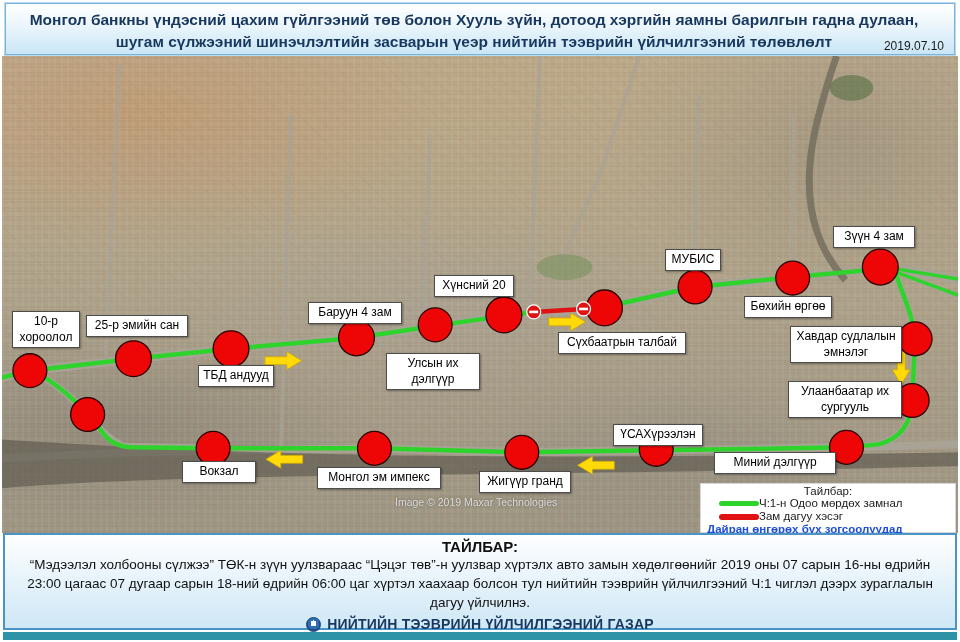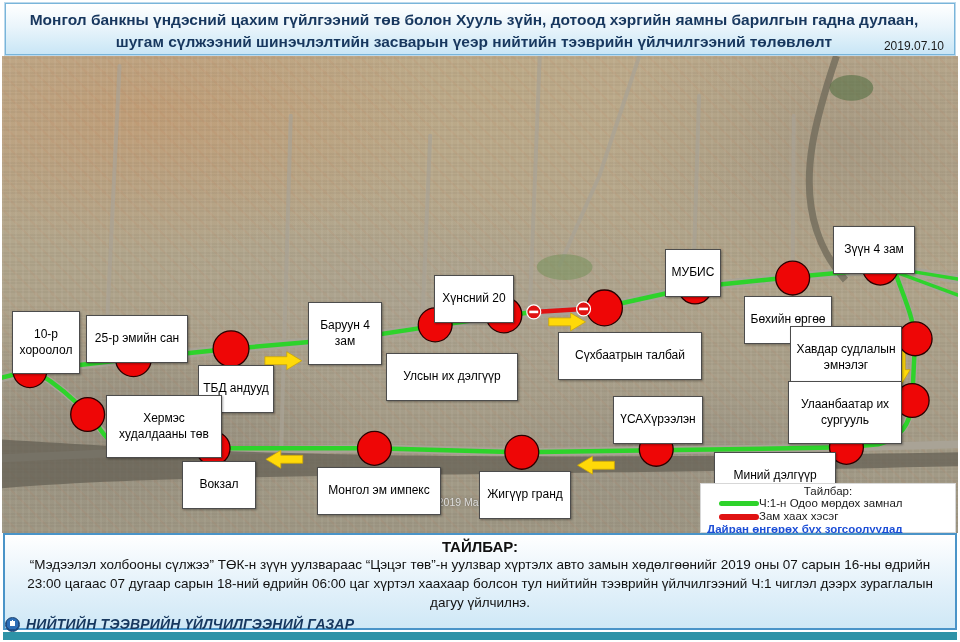--- a/index.html
+++ b/index.html
@@ -39,21 +39,21 @@
       repeating-linear-gradient(90deg, rgba(255,255,255,.09) 0 2px, transparent 2px 7px),
       repeating-linear-gradient(0deg,  rgba(80,70,60,.11) 0 2px, transparent 2px 6px),
       repeating-linear-gradient(45deg, rgba(205,95,55,.10) 0 2px, transparent 2px 11px);
     background-size:13px 13px, 9px 9px, 17px 17px;
   }
   .route-svg { position:absolute; inset:0; }
 
   .stop-label {
     position:absolute; background:#fff; border:1px solid #4c4c4c;
     color:#000; font-size:12px; line-height:1.3; text-align:center;
-    padding:15px 3px; box-shadow:1px 1px 2px rgba(0,0,0,.35); z-index:3;
+    padding:2px 3px; box-shadow:1px 1px 2px rgba(0,0,0,.35); z-index:3;
   }
   .watermark {
     position:absolute; left:393px; top:440px; font-size:10.5px;
     color:rgba(245,245,245,.8); text-shadow:0 0 2px rgba(60,60,60,.7); z-index:2;
   }
 
   .legend {
     position:absolute; left:698px; top:427px; width:256px; height:50px;
     background:#fff; border:1px solid #d7d7d7; z-index:4;
     font-size:11.5px; color:#1a1a1a; padding:1px 6px 2px 6px;
@@ -68,21 +68,21 @@
   
   .panel {
     position:absolute; left:3px; top:533px; right:3px; height:97px;
     border:2px solid #4a94c8;
     background:linear-gradient(180deg,#ffffff 0%,#e3f1fa 55%,#cfe8f6 100%);
     z-index:5; text-align:center;
   }
   .panel-heading { margin-top:3px; font-size:15px; font-weight:700; color:#111; }
   .panel-body { margin:0 14px; font-size:13.5px; color:#111; line-height:1.42; }
   .panel-body b { font-weight:400; }
-  .agency { margin-top:4px; display:flex; align-items:center; gap:6px;font-style:italic; }
+  .agency { margin-top:4px; display:flex; justify-content:center; align-items:center; gap:6px; }
   .agency-label { font-size:14px; font-weight:700; color:#17375e; letter-spacing:.2px; }
   .agency-logo {
     display:inline-block; width:15px; height:15px; border-radius:50%;
     background:radial-gradient(circle at 50% 42%, #ffffff 0 3px, #2d6db5 3px 6px, #1f4e8c 6px 8px);
     border:1px solid #16406f;
   }
   .teal-strip { position:absolute; left:3px; top:632px; right:3px; height:8px; background:#2e93a7; z-index:5; }
 </style>
 </head>
 <body>
@@ -172,47 +172,46 @@
         <g>
           <circle cx="584" cy="254" r="7" fill="#e01212" stroke="#ffffff" stroke-width="1.2"></circle>
           <rect x="579.5" y="252.7" width="9" height="2.6" fill="#ffffff"></rect>
         </g>
       </g>
     </svg>
 
     <div class="stop-label" style="left:10px;top:255px;width:68px">10-р хороолол</div>
     <div class="stop-label" style="left:84px;top:259px;width:102px">25-р эмийн сан</div>
     <div class="stop-label" style="left:196px;top:309px;width:76px">ТБД андууд</div>
-    <div class="stop-label" style="left:104px;top:339px;width:116px">Хермэс худалдааны төв</div>
-    <div class="stop-label" style="left:306px;top:246px;width:74px">Баруун 4 зам</div>
-    <div class="stop-label" style="left:384px;top:297px;width:132px">Улсын их дэлгүүр</div>
+    <div class="stop-label" style="left:306px;top:246px;width:94px">Баруун 4 зам</div>
+    <div class="stop-label" style="left:384px;top:297px;width:94px">Улсын их дэлгүүр</div>
     <div class="stop-label" style="left:432px;top:219px;width:80px">Хүнсний 20</div>
-    <div class="stop-label" style="left:556px;top:276px;width:144px">Сүхбаатрын талбай</div>
+    <div class="stop-label" style="left:556px;top:276px;width:128px">Сүхбаатрын талбай</div>
     <div class="stop-label" style="left:663px;top:193px;width:56px">МУБИС</div>
     <div class="stop-label" style="left:742px;top:240px;width:88px">Бөхийн өргөө</div>
     <div class="stop-label" style="left:831px;top:170px;width:82px">Зүүн 4 зам</div>
     <div class="stop-label" style="left:788px;top:270px;width:112px">Хавдар судлалын эмнэлэг</div>
     <div class="stop-label" style="left:786px;top:325px;width:114px">Улаанбаатар их сургууль</div>
     <div class="stop-label" style="left:712px;top:396px;width:122px">Миний дэлгүүр</div>
-    <div class="stop-label" style="left:611px;top:340px;width:90px">ҮСАХүрээлэн</div>
+    <div class="stop-label" style="left:611px;top:368px;width:90px">ҮСАХүрээлэн</div>
     <div class="stop-label" style="left:477px;top:415px;width:92px">Жигүүр гранд</div>
     <div class="stop-label" style="left:315px;top:411px;width:124px">Монгол эм импекс</div>
     <div class="stop-label" style="left:180px;top:405px;width:74px">Вокзал</div>
 
     <div class="watermark">Image © 2019 Maxar Technologies</div>
 
     <div class="legend">
       <div class="legend-title">Тайлбар:</div>
       <div class="legend-row">
         <span class="legend-swatch green"></span>
         <span>Ч:1-н Одоо мөрдөх замнал</span>
       </div>
       <div class="legend-row">
         <span class="legend-swatch red"></span>
-        <span>Зам хаах хэсэг</span>
+        <span>Зам дагуу хэсэг</span>
       </div>
       <div class="legend-note">Дайран өнгөрөх бүх зогсоолуудад зогсоно.</div>
     </div>
   </div>
 
   <div class="panel">
     <div class="panel-heading">ТАЙЛБАР:</div>
     <p class="panel-body"><b>“Мэдээлэл холбооны сүлжээ” ТӨК</b><span>-н зүүн уулзвараас </span><b>“Цэцэг төв”</b><span>-н уулзвар хүртэлх авто замын хөдөлгөөнийг 2019 оны 07 сарын 16-ны өдрийн 23:00 цагаас 07 дугаар сарын 18-ний өдрийн 06:00 цаг хүртэл хаахаар болсон тул нийтийн тээврийн үйлчилгээний </span><b>Ч:1</b><span> чиглэл дээрх зураглалын дагуу үйлчилнэ.</span></p>
     <div class="agency">
       <span class="agency-logo"></span>

